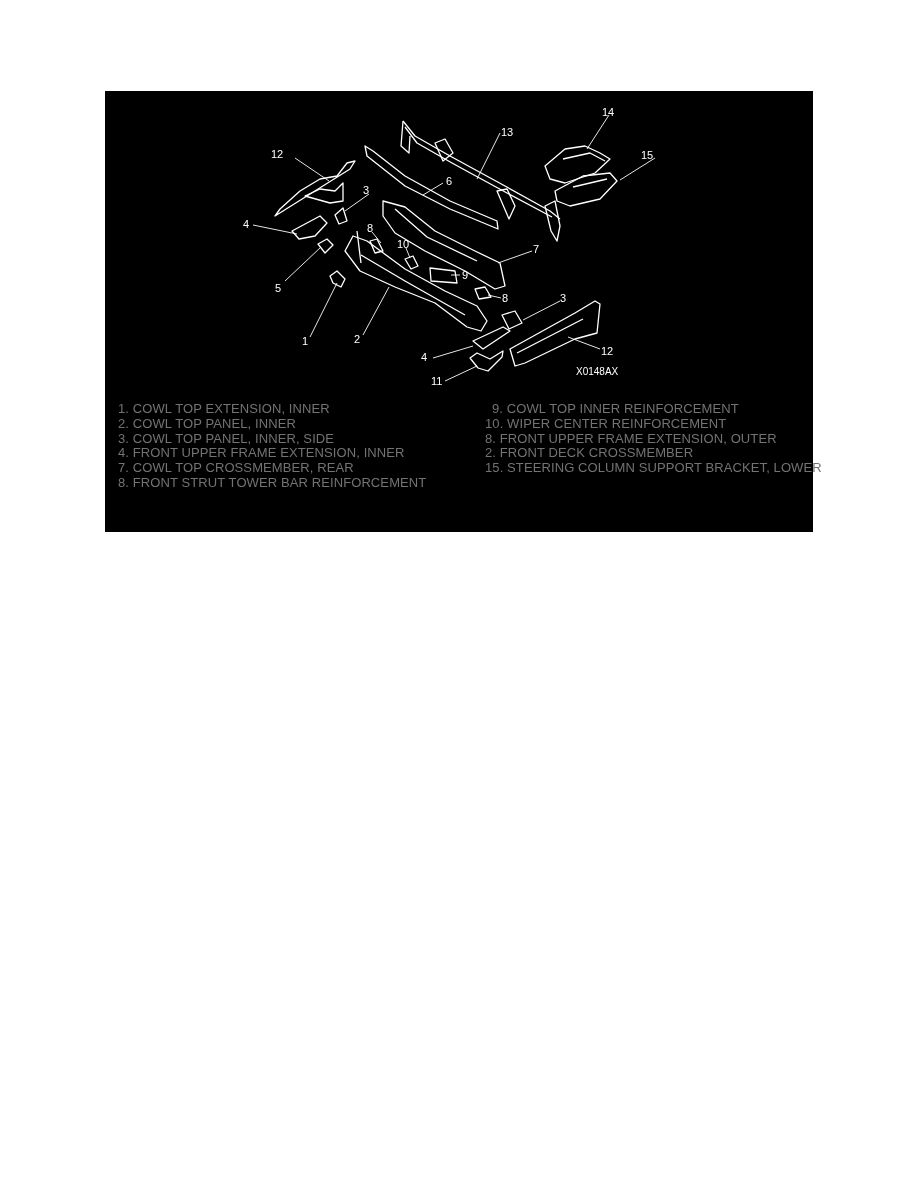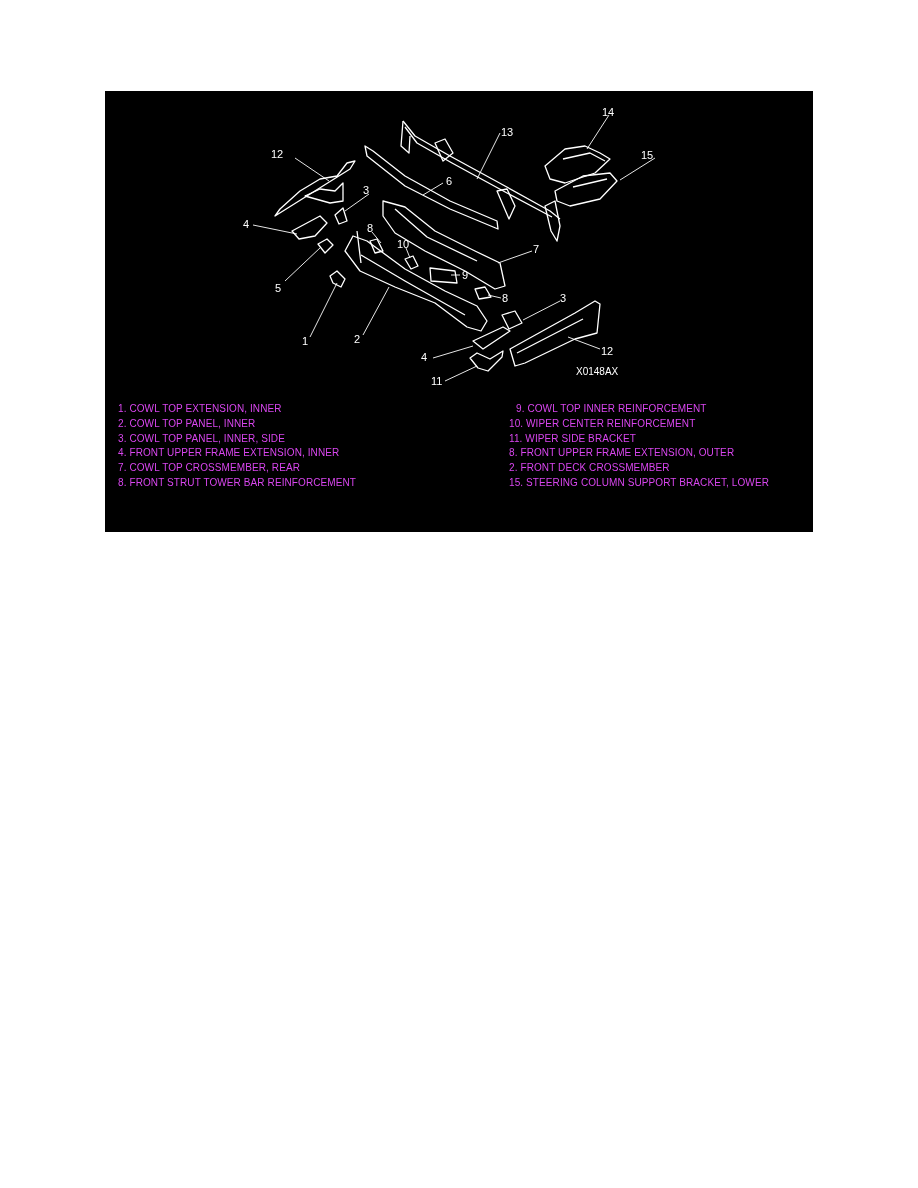--- a/index.html
+++ b/index.html
@@ -1,22 +1,22 @@
 <!DOCTYPE html>
 <html><head>
   <meta charset="utf-8">
   <style>
     html, body { margin: 0; padding: 0; background: #ffffff; }
     body { width: 918px; height: 1188px; position: relative; overflow: hidden;
            font-family: "Liberation Sans", sans-serif; }
     .panel { position: absolute; left: 105px; top: 91px; width: 708px; height: 441px; background: #000; }
     .panel svg { position: absolute; left: 0; top: 0; width: 708px; height: 441px; }
-    .legend { position: absolute; color: #d946ef; font-size: 10px; line-height: 14.8px; letter-spacing: 0.1px; }
+    .legend { position: absolute; color: #737373; font-size: 13px; line-height: 14.8px; letter-spacing: 0.1px; }
     .legend-left { left: 13px; top: 311px; }
-    .legend-right { left: 380px; top: 311px; margin-left: 24px; }
+    .legend-right { left: 380px; top: 311px; }
     .legend-item { white-space: nowrap; }
     .code { position: absolute; left: 471px; top: 275px; color: #fff; font-size: 10px; font-weight: normal; }
     .callout { fill: #fff; font-family: "Liberation Sans", sans-serif; font-size: 11px; }
     .part { fill: none; stroke: #fff; stroke-width: 1.3; stroke-linejoin: round; }
     .lead { stroke: #fff; stroke-width: 0.9; }
   </style>
 </head>
 <body>
 
 <div class="panel">
@@ -140,18 +140,17 @@
     <div class="legend-item">2. COWL TOP PANEL, INNER</div>
     <div class="legend-item">3. COWL TOP PANEL, INNER, SIDE</div>
     <div class="legend-item">4. FRONT UPPER FRAME EXTENSION, INNER</div>
     <div class="legend-item">7. COWL TOP CROSSMEMBER, REAR</div>
     <div class="legend-item">8. FRONT STRUT TOWER BAR REINFORCEMENT</div>
   </div>
 
   <div class="legend legend-right">
     <div class="legend-item" style="padding-left:7px">9. COWL TOP INNER REINFORCEMENT</div>
     <div class="legend-item">10. WIPER CENTER REINFORCEMENT</div>
-    <div class="legend-item">11. WIPER SIDE BRACKET</div>
     <div class="legend-item">8. FRONT UPPER FRAME EXTENSION, OUTER</div>
     <div class="legend-item">2. FRONT DECK CROSSMEMBER</div>
     <div class="legend-item">15. STEERING COLUMN SUPPORT BRACKET, LOWER</div>
   </div>
 </div>
 
 </body></html>

